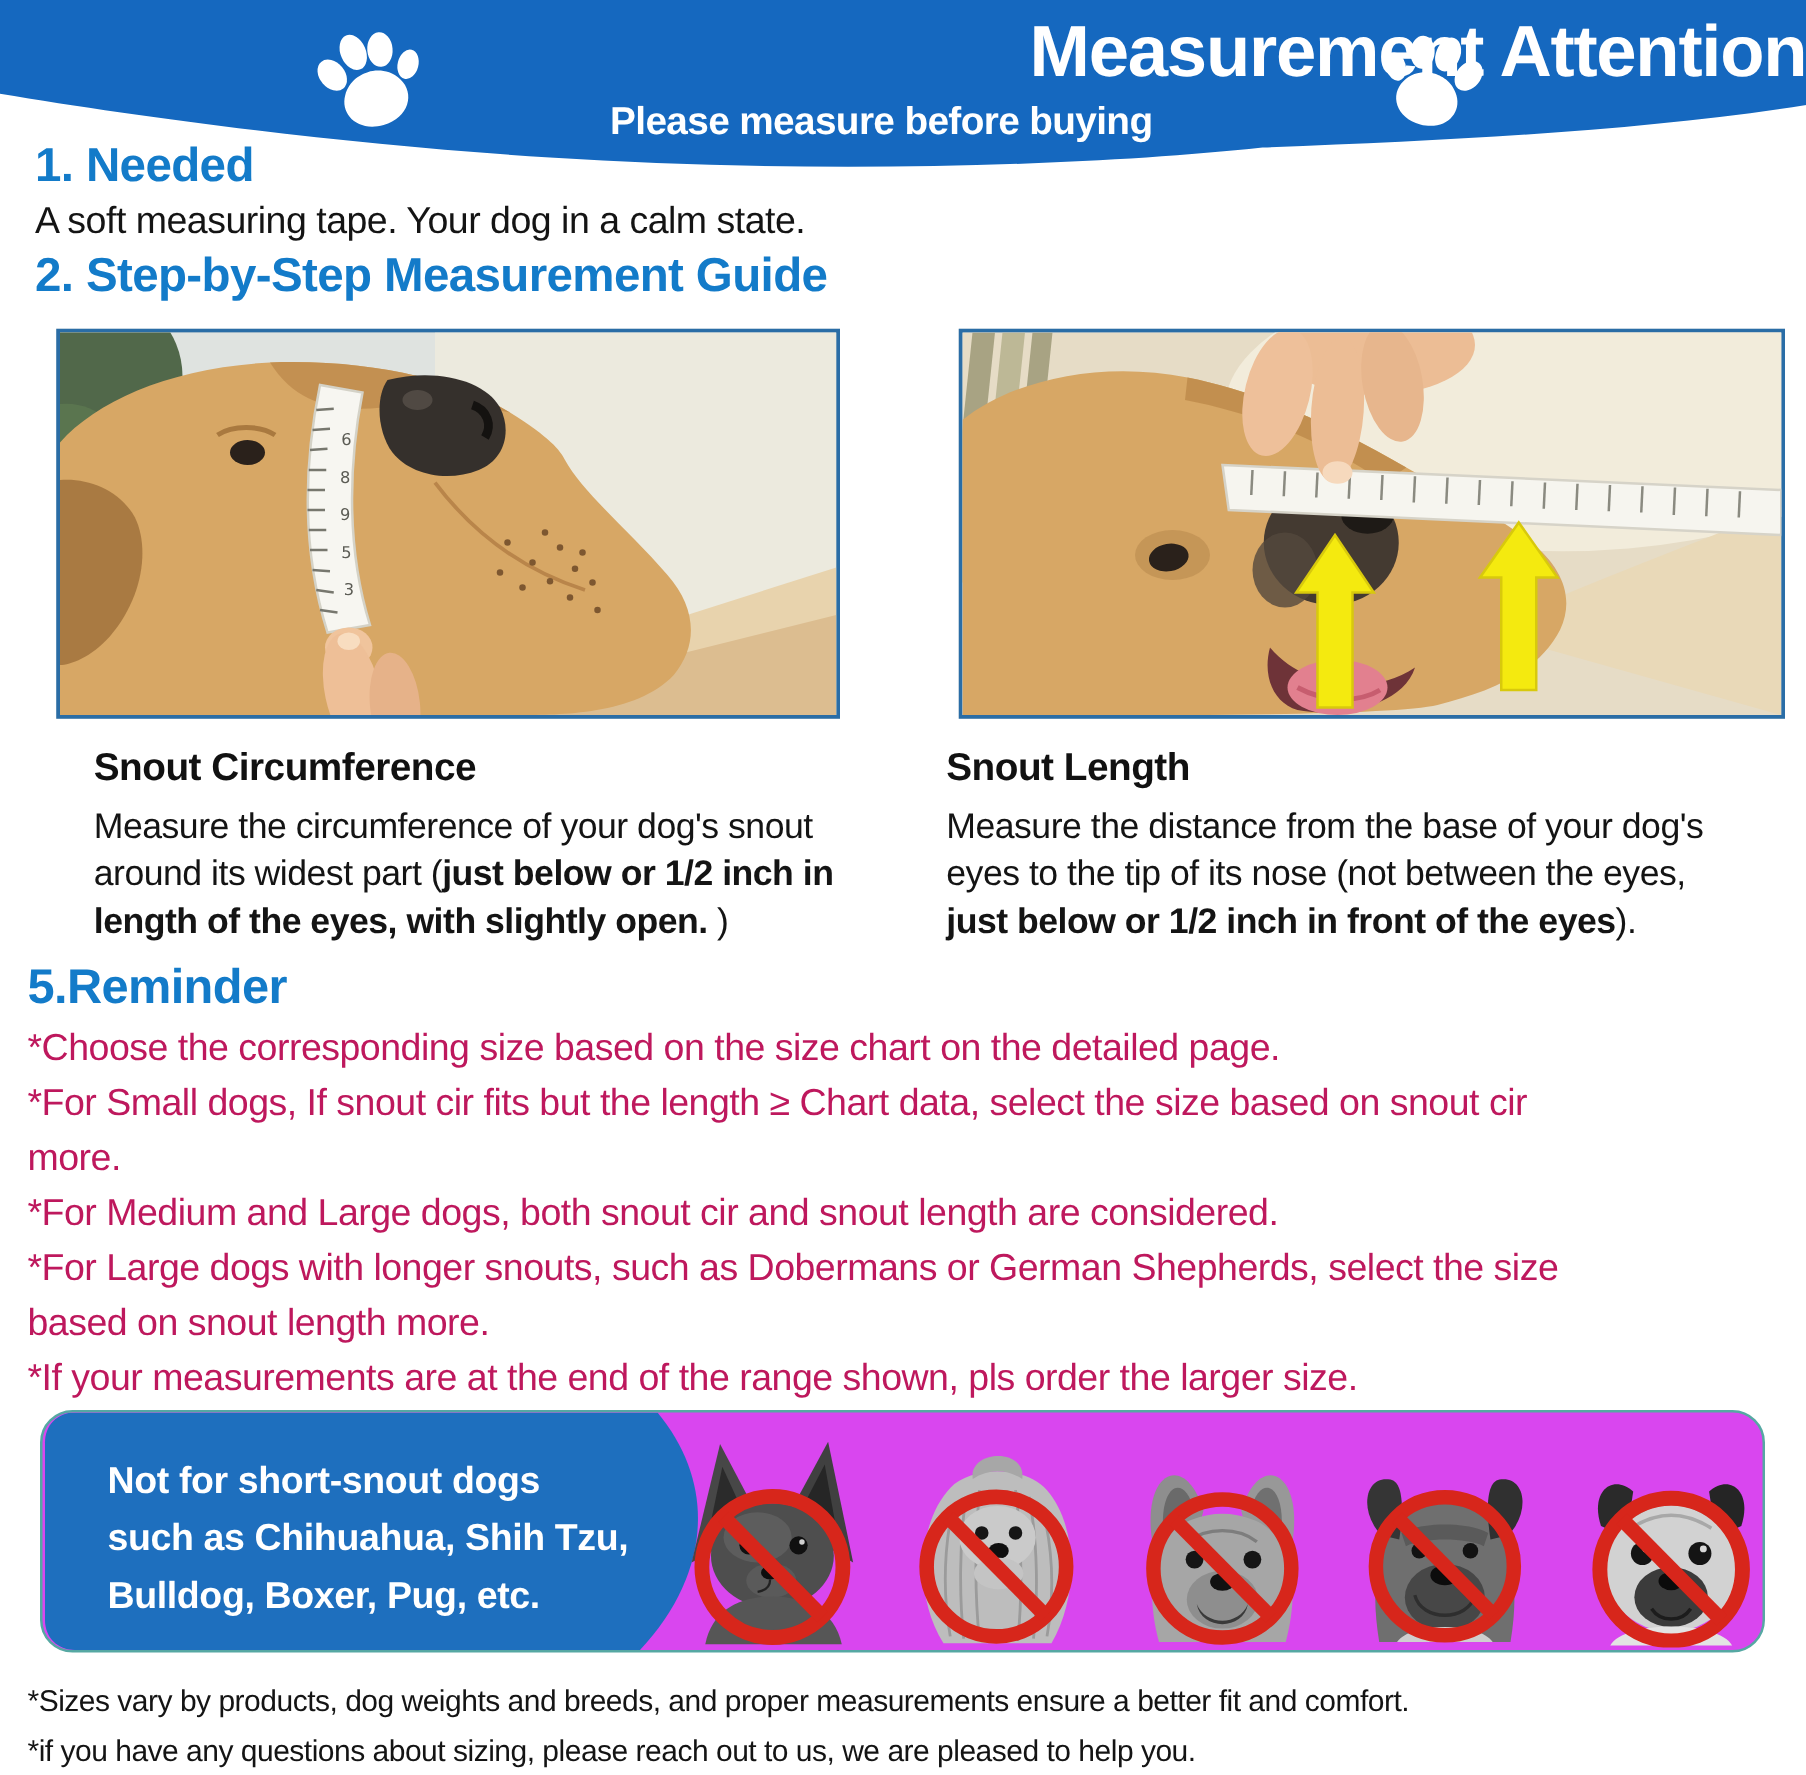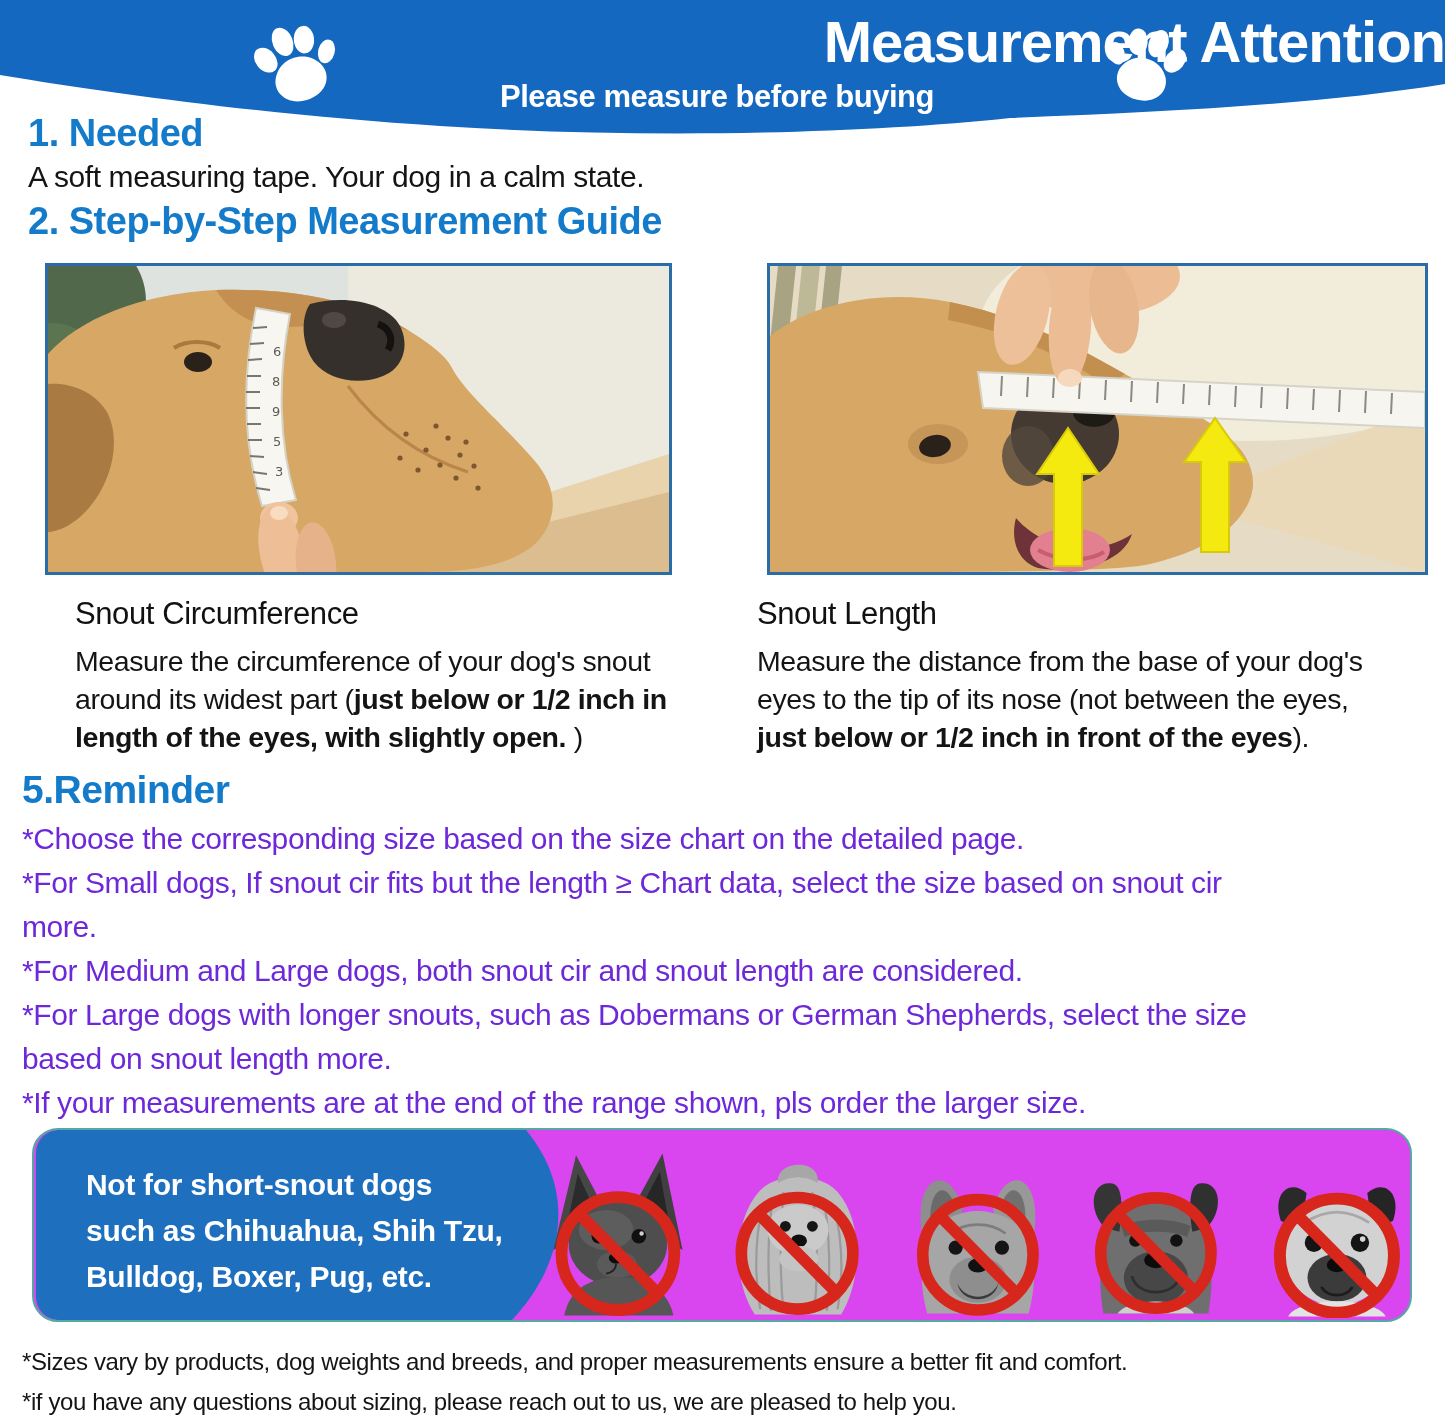--- a/index.html
+++ b/index.html
@@ -2,43 +2,43 @@
 <html><head>
 <meta charset="utf-8">
 <style>
   html,body{margin:0;padding:0;background:#ffffff;}
   body{width:1445px;height:1420px;position:relative;overflow:hidden;
        font-family:"Liberation Sans","DejaVu Sans",sans-serif;color:#151515;}
   
   #banner-wave{position:absolute;top:0;left:0;}
   .hdr-title{position:absolute;top:8px;left:0;width:1445px;text-align:right;
       font-size:58px;font-weight:800;color:#ffffff;letter-spacing:-1px;}
-  .hdr-sub{position:absolute;top:79px;left:12px;width:1410px;text-align:center;
+  .hdr-sub{position:absolute;top:79px;left:0;width:1410px;text-align:center;
       font-size:31px;font-weight:700;color:#ffffff;letter-spacing:-0.5px;}
   .paw{position:absolute;top:14px;}
   
   .h-blue{position:absolute;font-weight:800;color:#137bc9;letter-spacing:-0.5px;}
   #h-needed{left:28px;top:112px;font-size:38px;}
   #h-guide{left:28px;top:200px;font-size:38px;}
   #h-reminder{left:22px;top:768px;font-size:39px;}
   .body-text{position:absolute;font-size:30px;color:#141414;letter-spacing:-0.4px;}
   #p-needed{left:28px;top:160px;}
   
   .photo{position:absolute;top:263px;border:3px solid #2a6da6;background:#e8e4da;}
   #photo-left{left:45px;width:621px;height:306px;}
   #photo-right{left:767px;width:655px;height:306px;}
   
   .caption{position:absolute;top:596px;}
   #caption-left{left:75px;width:650px;}
   #caption-right{left:757px;width:660px;}
-  .cap-title{font-size:31px;font-weight:400;color:#111;margin:0 0 10px 0;letter-spacing:-0.4px;}
+  .cap-title{font-size:31px;font-weight:700;color:#111;margin:0 0 10px 0;letter-spacing:-0.4px;}
   .cap-line{font-size:28.5px;line-height:38px;color:#141414;letter-spacing:-0.4px;}
   .cap-line b{font-weight:800;}
   
-  .rem-line{position:absolute;left:22px;font-size:30px;color:#6d28d9;letter-spacing:-0.4px;white-space:nowrap;}
+  .rem-line{position:absolute;left:22px;font-size:30px;color:#be185d;letter-spacing:-0.4px;white-space:nowrap;}
   
   #notfor-box{position:absolute;left:32px;top:1128px;width:1376px;height:190px;
       border:2px solid #56a8a3;border-radius:26px;background:#d946ef;overflow:hidden;}
   #notfor-blue{position:absolute;left:0;top:0;}
   .nf-text{position:absolute;left:52px;top:32px;color:#ffffff;font-weight:800;
       font-size:30px;line-height:46px;letter-spacing:-0.3px;}
   #dogs-row{position:absolute;left:492px;right:4px;top:4px;bottom:2px;
       display:flex;justify-content:space-between;align-items:flex-end;}
   .dog{flex:0 0 auto;}
   

